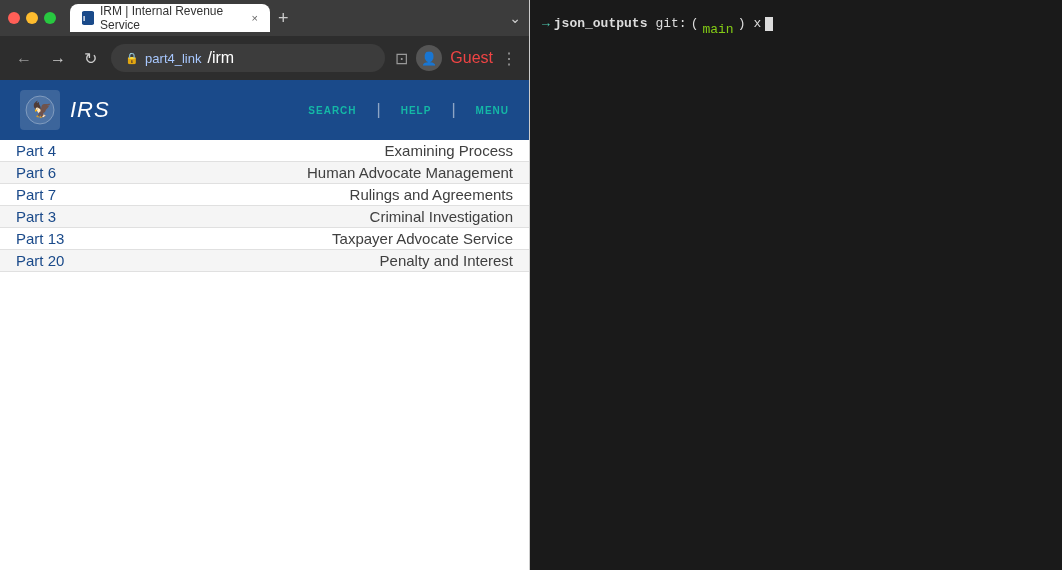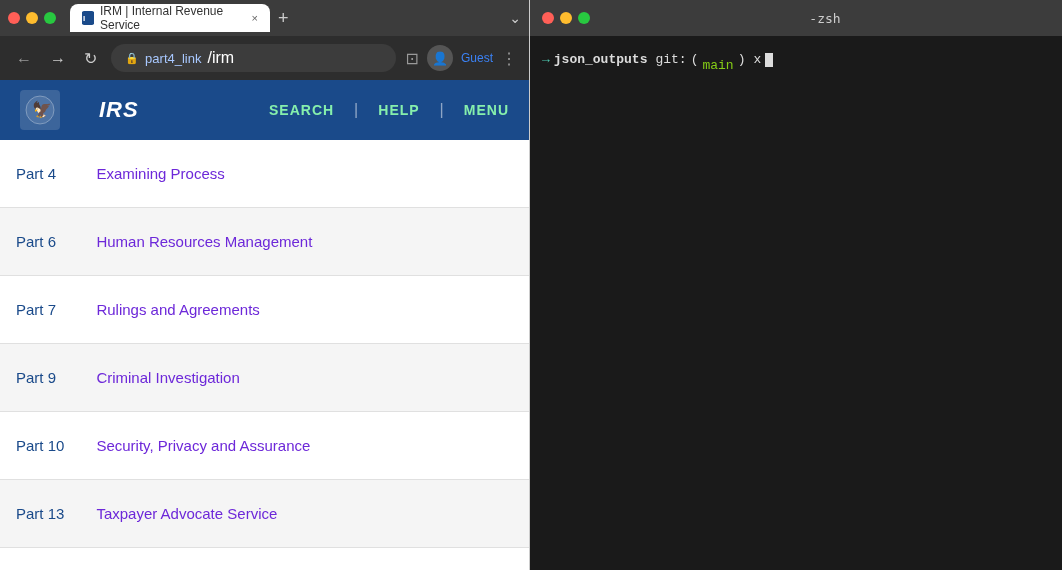--- a/index.html
+++ b/index.html
@@ -176,35 +176,34 @@
       width: 40px; height: 40px;
       background: rgba(255,255,255,0.15);
       border-radius: 4px;
       display: flex; align-items: center; justify-content: center;
       font-size: 22px;
     }
 
     .irs-logo-text {
       color: white;
       font-size: 22px;
-      font-weight: bold;
+      font-weight: normal;
       font-style: italic;
       letter-spacing: 1px;
-      margin-left: 29px;
     }
 
     .irs-nav {
       display: flex;
       align-items: center;
       gap: 20px;
     }
 
     .irs-nav-item {
-      color: #86efac;
-      font-size: 14px;
+      color: #14b8a6;
+      font-size: 10px;
       font-weight: 600;
       text-decoration: none;
       letter-spacing: 1px;
       cursor: pointer;
     }
 
     .irs-nav-divider {
       color: rgba(255,255,255,0.5);
       font-size: 16px;
     }
@@ -223,39 +222,40 @@
 
     .parts-table tr {
       border-bottom: 1px solid #e0e0e0;
     }
 
     .parts-table tr:nth-child(even) {
       background: #f5f5f5;
     }
 
     .parts-table td {
-      padding: 25px 16px;
+      padding: 2px 16px;
       font-size: 15px;
       vertical-align: middle;
     }
 
     .parts-table td:first-child {
       width: 80px;
       white-space: nowrap;
     }
 
     .part-link {
       color: #1a4a8a;
       text-decoration: none;
       font-size: 15px;
     }
 
     .part-desc {
-      color: #6d28d9;
+      color: #404040;
       font-size: 15px;
+      text-align: right;
     }
 
     
     .terminal-panel {
       width: 532px;
       height: 570px;
       background: #1a1a1a;
       display: flex;
       flex-direction: column;
     }
@@ -354,21 +354,21 @@
       <div class="url-bar">
         <span class="url-lock">🔒</span>
         <span class="url-highlight" style="color:#a8c8ff; font-size:13px;">part4_link</span>
           <span class="url-text">/irm</span>
       </div>
       <div class="browser-actions">
         <button class="browser-action-btn">⊡</button>
         <div class="avatar-btn">
           <span>👤</span>
         </div>
-        <span style="color:#3b82f6; font-size:12px;text-align:center;">Guest</span>
+        <span style="color:#ef4444; font-size:16px;text-align:center;">Guest</span>
         <button class="browser-action-btn">⋮</button>
       </div>
     </div>
   </div>
 
   <div class="irs-site">
 
     <div class="irs-header">
       <div class="irs-logo">
         <div class="irs-eagle">
@@ -390,58 +390,46 @@
 
     <div class="irs-content">
       <table class="parts-table">
         <tbody>
           <tr>
             <td><a class="part-link">Part 4</a></td>
             <td class="part-desc">Examining Process</td>
           </tr>
           <tr>
             <td><a class="part-link">Part 6</a></td>
-            <td class="part-desc">Human Resources Management</td>
+            <td class="part-desc">Human Advocate Management</td>
           </tr>
           <tr>
             <td><a class="part-link">Part 7</a></td>
             <td class="part-desc">Rulings and Agreements</td>
           </tr>
           <tr>
-            <td><a class="part-link">Part 9</a></td>
+            <td><a class="part-link">Part 3</a></td>
             <td class="part-desc">Criminal Investigation</td>
-          </tr>
-          <tr>
-            <td><a class="part-link">Part 10</a></td>
-            <td class="part-desc">Security, Privacy and Assurance</td>
           </tr>
           <tr>
             <td><a class="part-link">Part 13</a></td>
             <td class="part-desc">Taxpayer Advocate Service</td>
           </tr>
           <tr>
             <td><a class="part-link">Part 20</a></td>
             <td class="part-desc">Penalty and Interest</td>
           </tr>
 
         </tbody>
       </table>
     </div>
   </div>
 </div>
 
 <div class="terminal-panel">
-  <div class="terminal-chrome">
-    <div class="terminal-controls">
-      <span class="win-btn win-close"></span>
-      <span class="win-btn win-min"></span>
-      <span class="win-btn win-max"></span>
-    </div>
-    <div class="terminal-title">-zsh</div>
-  </div>
   <div class="terminal-body">
     <div class="terminal-prompt">
       <span class="term-arrow">→</span>
       <span class="term-cmd">json_outputs</span>
       <span style="color:#dcdcdc; margin-left:4px;">git:</span>
         <span style="color:#dcdcdc;">(</span>
         <span style="color:#84cc16;margin-top:12px;">main</span>
         <span style="color:#dcdcdc;">)</span>
       <span style="color:#dcdcdc; margin-left:4px;">x</span>
       <span class="term-cursor"></span>

